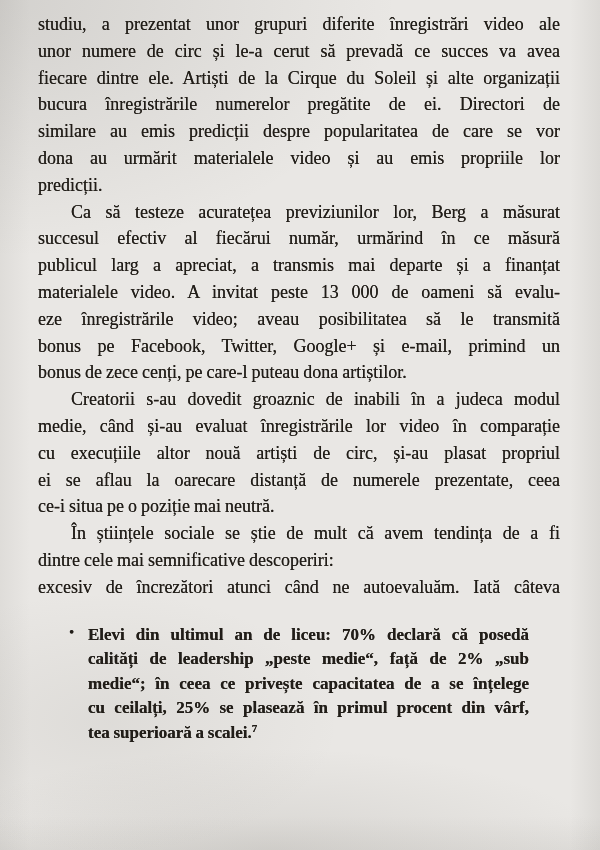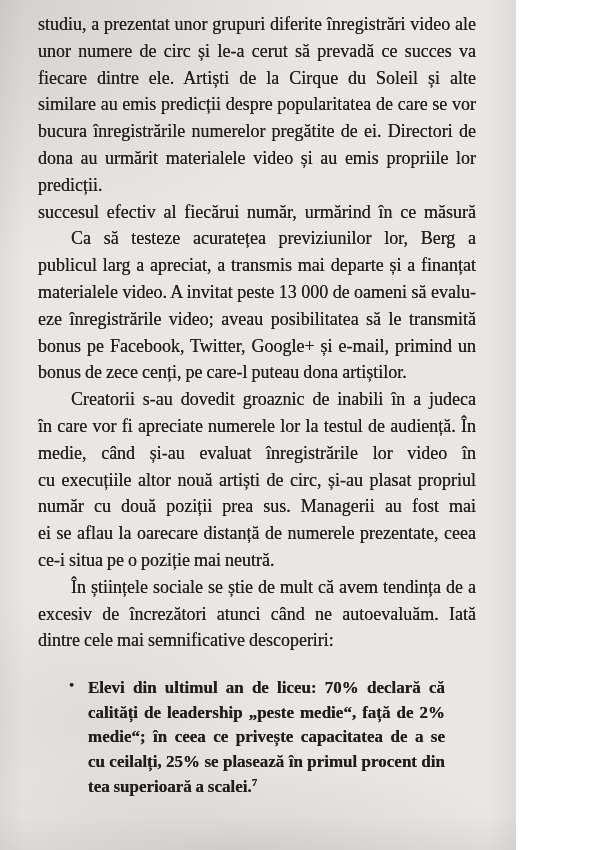--- a/index.html
+++ b/index.html
@@ -3,21 +3,21 @@
 <meta charset="utf-8">
 <style>
   html, body { margin: 0; padding: 0; }
   body {
     width: 600px; height: 850px;
     overflow: hidden;
     font-family: "Liberation Serif", "DejaVu Serif", serif;
   }
   .page {
     position: relative;
-    width: 516px; height: 850px;
+    width: 600px; height: 850px;
     box-sizing: border-box;
     padding: 11px 40px 0 38px;
     background:
       radial-gradient(120% 55% at 0% 0%, rgba(104,102,97,0.17), rgba(104,102,97,0) 55%),
       radial-gradient(55% 22% at 18% 85%, rgba(122,119,112,0.10), rgba(122,119,112,0) 70%),
       radial-gradient(75% 16% at 45% 100%, rgba(120,117,110,0.15), rgba(120,117,110,0) 75%),
       linear-gradient(90deg, rgba(128,126,120,0.10) 0%, rgba(128,126,120,0) 5%, rgba(128,126,120,0) 95%, rgba(128,126,120,0.13) 100%),
       linear-gradient(0deg, rgba(128,126,118,0.10) 0%, rgba(128,126,118,0) 4%),
       #e9e7e4;
     color: #211d18;
@@ -62,50 +62,48 @@
 </style>
 </head>
 <body>
 
 <div class="page">
 
   <div class="paragraph">
     <div class="line jline">studiu, a prezentat unor grupuri diferite înregistrări video ale</div>
     <div class="line jline">unor numere de circ și le-a cerut să prevadă ce succes va avea</div>
     <div class="line jline">fiecare dintre ele. Artiști de la Cirque du Soleil și alte organizații</div>
+    <div class="line jline">bucura înregistrările numerelor pregătite de ei. Directori de</div>
     <div class="line jline">similare au emis predicții despre popularitatea de care se vor</div>
-    <div class="line jline">bucura înregistrările numerelor pregătite de ei. Directori de</div>
     <div class="line jline">dona au urmărit materialele video și au emis propriile lor</div>
     <div class="line jline end">predicții.</div>
   </div>
 
   <div class="paragraph">
+    <div class="line jline ind">Ca să testeze acuratețea previziunilor lor, Berg a măsurat</div>
     <div class="line jline">succesul efectiv al fiecărui număr, urmărind în ce măsură</div>
-    <div class="line jline ind">Ca să testeze acuratețea previziunilor lor, Berg a măsurat</div>
     <div class="line jline">publicul larg a apreciat, a transmis mai departe și a finanțat</div>
     <div class="line jline">materialele video. A invitat peste 13 000 de oameni să evalu-</div>
     <div class="line jline">eze înregistrările video; aveau posibilitatea să le transmită</div>
     <div class="line jline">bonus pe Facebook, Twitter, Google+ și e-mail, primind un</div>
     <div class="line jline end">bonus de zece cenți, pe care-l puteau dona artiștilor.</div>
   </div>
 
   <div class="paragraph">
     <div class="line jline ind">Creatorii s-au dovedit groaznic de inabili în a judeca modul</div>
-    <div class="line jline">în care vor fi apreciate numerele lor la testul de audiență. În</div>
     <div class="line jline">medie, când și-au evaluat înregistrările lor video în comparație</div>
     <div class="line jline">cu execuțiile altor nouă artiști de circ, și-au plasat propriul</div>
-    <div class="line jline">număr cu două poziții prea sus. Managerii au fost mai realiști:</div>
     <div class="line jline">ei se aflau la oarecare distanță de numerele prezentate, ceea</div>
     <div class="line jline end">ce-i situa pe o poziție mai neutră.</div>
   </div>
 
   <div class="paragraph">
     <div class="line jline ind">În științele sociale se știe de mult că avem tendința de a fi</div>
+    <div class="line jline end">dintre cele mai semnificative descoperiri:</div>
     <div class="line jline">excesiv de încrezători atunci când ne autoevaluăm. Iată câteva</div>
-    <div class="line jline end">dintre cele mai semnificative descoperiri:</div>
   </div>
 
   <div class="bullet-list">
     <div class="bullet-item">
       <span class="bullet-marker">•</span>
       <div class="line jline">Elevi din ultimul an de liceu: 70% declară că posedă</div>
       <div class="line jline">calități de leadership „peste medie“, față de 2% „sub</div>
       <div class="line jline">medie“; în ceea ce privește capacitatea de a se înțelege</div>
       <div class="line jline">cu ceilalți, 25% se plasează în primul procent din vârf,</div>
       <div class="line jline end">

